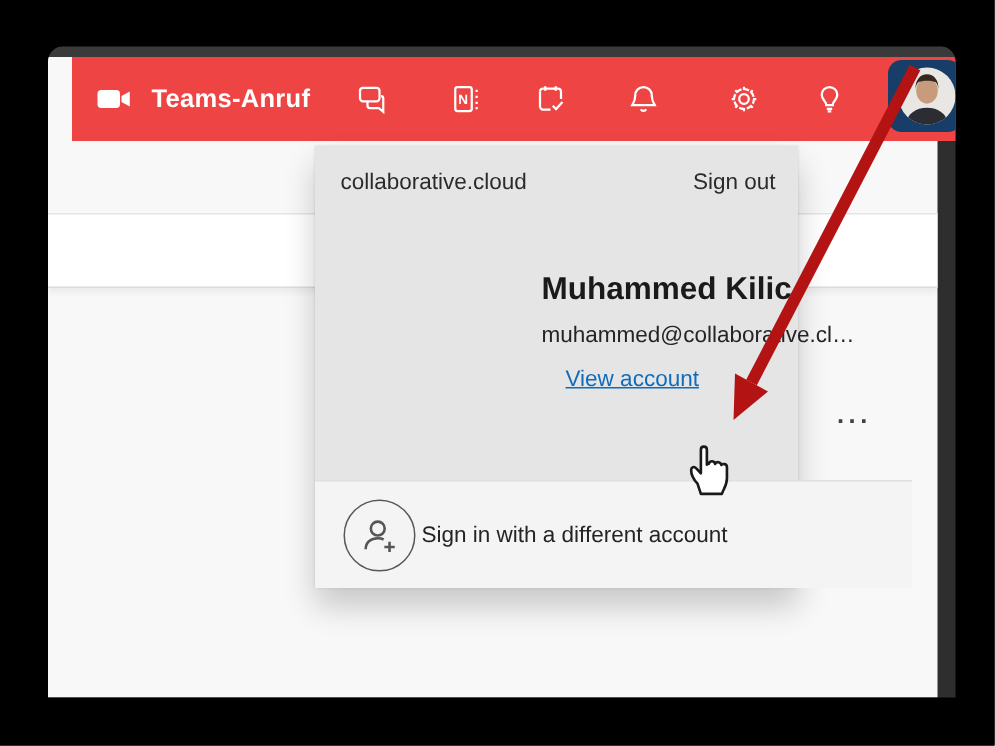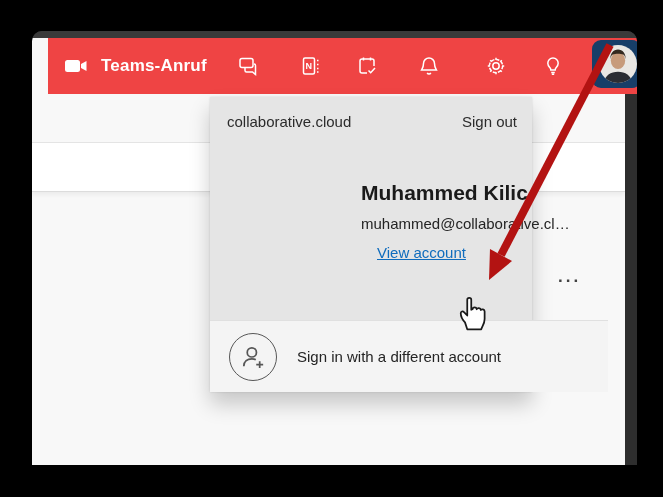--- a/index.html
+++ b/index.html
@@ -36,21 +36,21 @@
   .panel-signout { position:absolute; right:13px; top:12px; font-size:15px; color:#2b2b2b;
                    background:transparent; border:none; cursor:pointer; padding:4px 2px; }
   .acct-name { position:absolute; left:151px; top:84px; font-size:21px; font-weight:700; color:#1a1a1a; }
   .acct-email { position:absolute; left:151px; top:118px; font-size:15px; color:#242424; }
   .link { position:absolute; left:151px; font-size:15px; color:#0f6cbd; text-decoration:underline; cursor:pointer;margin-left:16px; }
   .link-view { top:147px; }
   .link-mailbox { top:177px; }
   .more-btn { position:absolute; left:348px; top:170px; font-size:17px; font-weight:700; color:#424242;
               letter-spacing:3px; background:transparent; border:none; cursor:pointer; }
   .panel-footer { position:absolute; left:0; top:223px; width:398px; height:72px; background:#f4f4f4;
-                  border-top:1px solid #e0e0e0; display:flex; align-items:center; gap:20px; padding-left:19px;
+                  border-top:1px solid #e0e0e0; display:flex; align-items:center; gap:4px; padding-left:19px;
                   cursor:pointer; }
   .footer-circle { width:48px; height:48px; border:1.6px solid #575757; border-radius:50%;
                    display:flex; align-items:center; justify-content:center; background:transparent; }
   .footer-label { font-size:15px; color:#242424; }
 
   
   .overlay { position:absolute; left:0; top:0; width:663px; height:497px; pointer-events:none; }
 </style>
 </head>
 <body>

